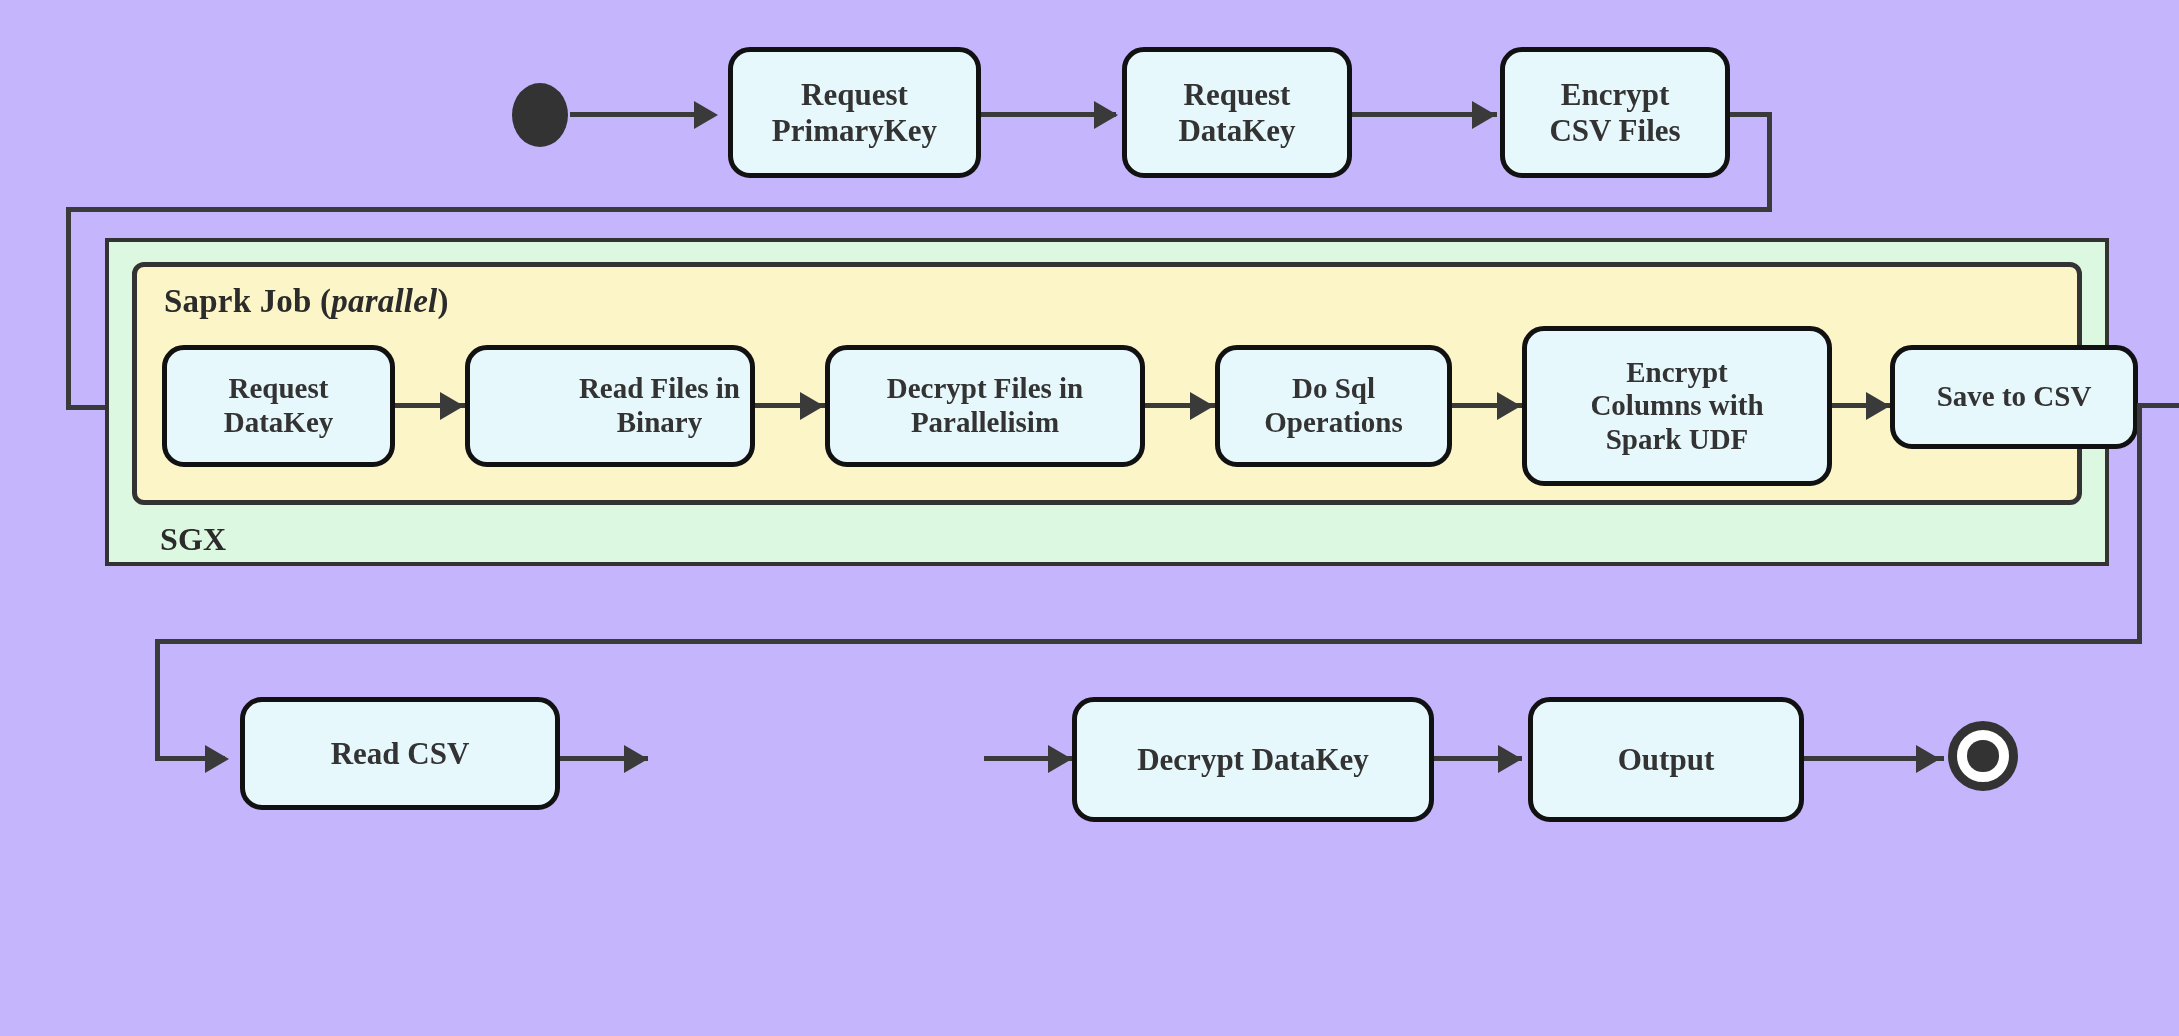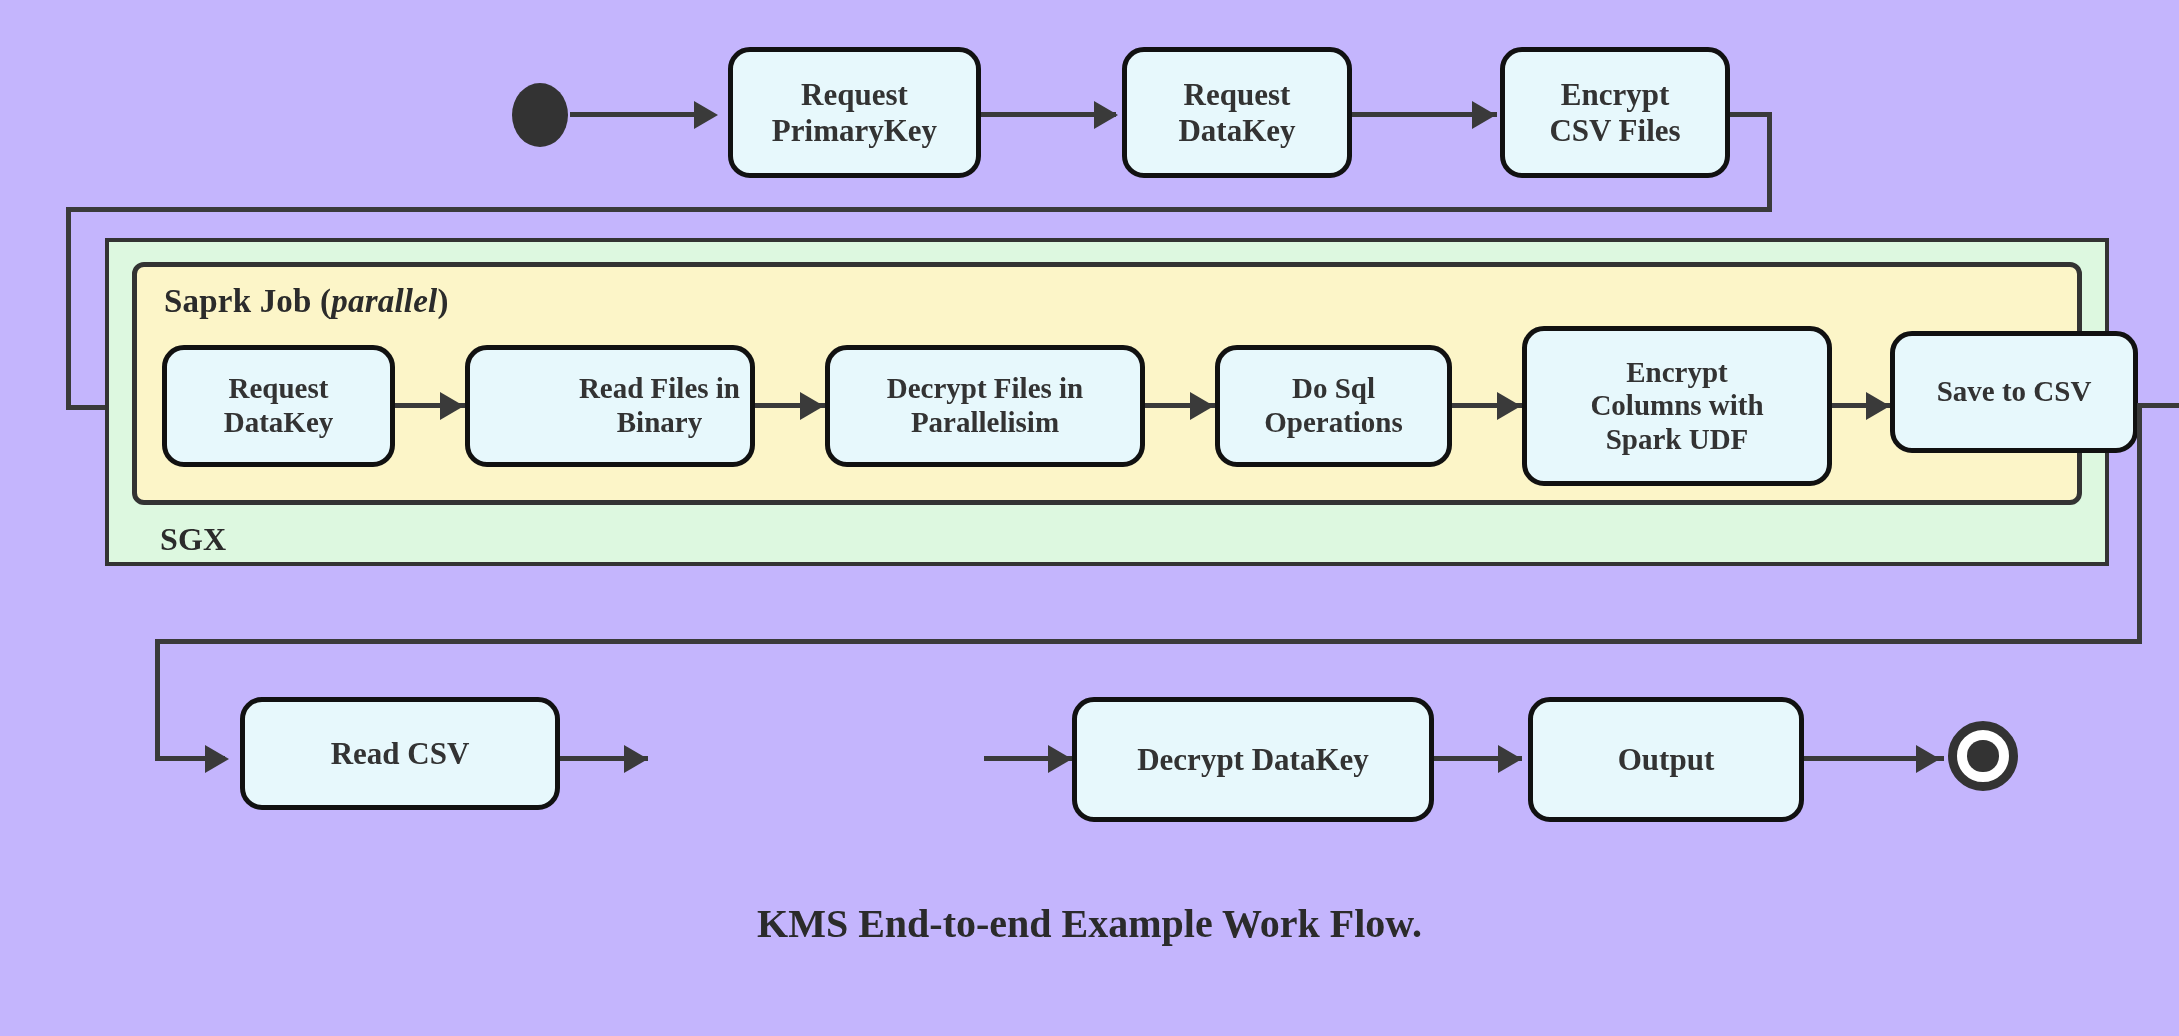--- a/index.html
+++ b/index.html
@@ -188,21 +188,21 @@
     <span>
       <span>Encrypt</span><br>
       <span>Columns with</span><br>
       <span>Spark UDF</span>
     </span>
   </div>
 
   <div class="edge h" style="left:1832px;top:403px;width:58px;"></div>
   <div class="arrow" style="left:1866px;top:392px;"></div>
 
-  <div class="node" style="left:1890px;top:331px;width:248px;height:122px;font-size:29px;">
+  <div class="node" style="left:1890px;top:345px;width:248px;height:104px;font-size:29px;">
     <span>
       <span>Save to CSV</span>
     </span>
   </div>
 
   <div class="edge h" style="left:2138px;top:403px;width:42px;"></div>
   <div class="edge v" style="left:2137px;top:403px;height:240px;"></div>
   <div class="edge h" style="left:155px;top:639px;width:1987px;"></div>
   <div class="edge v" style="left:155px;top:639px;height:122px;"></div>
   <div class="edge h" style="left:155px;top:756px;width:70px;"></div>
@@ -236,15 +236,14 @@
     </span>
   </div>
 
   <div class="edge h" style="left:1804px;top:756px;width:140px;"></div>
   <div class="arrow" style="left:1916px;top:745px;"></div>
 
   <div class="end-node" style="left:1948px;top:721px;width:70px;height:70px;">
     <span class="end-dot"></span>
   </div>
 
-  <div class="caption" style="left:0;top:900px;">KMS End-to-end Example Work Flow.</div>
 
 </div>
 
 </body></html>

